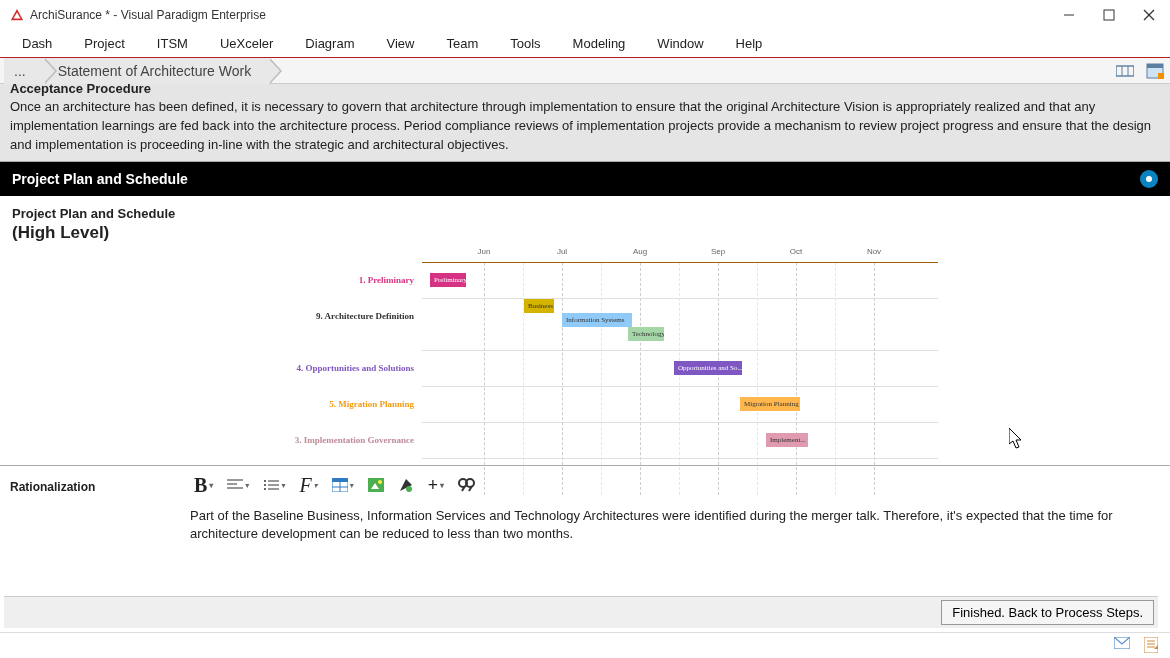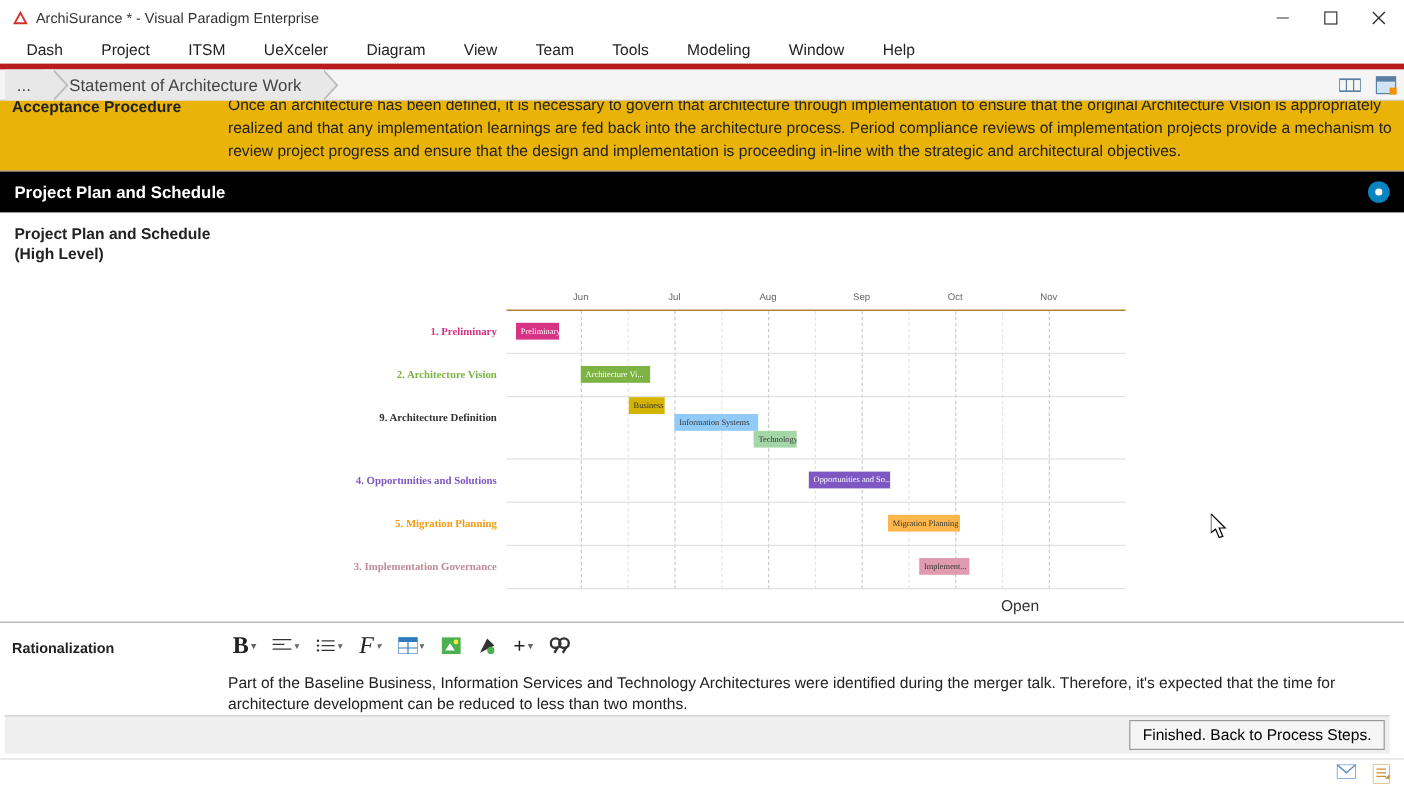--- a/index.html
+++ b/index.html
@@ -6,50 +6,50 @@
 body { font-family: "Segoe UI", Tahoma, sans-serif; font-size: 13px; color: #222; background: #fff; width: 1170px; height: 658px; overflow: hidden; position: relative; }
 
 
 .titlebar { height: 30px; display: flex; align-items: center; padding: 0 10px; background: #fff; }
 .titlebar .app-icon { width: 14px; height: 14px; margin-right: 6px; color: #d32f2f; }
 .titlebar .title { font-size: 12px; color: #333; flex: 1; }
 .titlebar .win-controls { display: flex; gap: 18px; }
 .titlebar .win-btn { width: 22px; height: 22px; display: flex; align-items: center; justify-content: center; cursor: pointer; font-size: 12px; }
 
 
-.menubar { height: 28px; display: flex; align-items: center; padding: 0 8px; gap: 4px; border-bottom: 5px solid #b91c1c; }
+.menubar { height: 28px; display: flex; align-items: center; padding: 0 8px; gap: 4px; border-bottom: 1px solid #b91c1c; }
 .menubar .menu-item { padding: 4px 14px; font-size: 13px; cursor: pointer; }
 
 
 .crumbbar { height: 26px; display: flex; align-items: center; background: #f5f5f5; border-bottom: 1px solid #ccc; padding-left: 4px; }
 .crumb { position: relative; height: 26px; display: flex; align-items: center; padding: 0 18px 0 22px; font-size: 14px; color: #444; cursor: pointer; background: #e8e8e8; margin-left: -8px; }
 .crumb:first-child { margin-left: 0; padding-left: 10px; }
 .crumb::after { content: ""; position: absolute; right: -11px; top: 0; width: 0; height: 0; border-top: 13px solid transparent; border-bottom: 13px solid transparent; border-left: 12px solid #e8e8e8; z-index: 2; }
 .crumb::before { content: ""; position: absolute; right: -13px; top: 0; width: 0; height: 0; border-top: 13px solid transparent; border-bottom: 13px solid transparent; border-left: 12px solid #bbb; z-index: 1; }
 .crumbbar .spacer { flex: 1; }
 .crumbbar .tool-icon { width: 22px; height: 22px; margin: 0 4px; cursor: pointer; display: flex; align-items: center; justify-content: center; }
 
 
 .main { height: 542px; overflow: hidden; position: relative; }
 
 
-.accept-row { display: flex; padding: 6px 10px; border-bottom: 1px solid #aaa; background: #eab308; }
+.accept-row { display: flex; padding: 6px 10px; border-bottom: 1px solid #aaa; background: #e5e5e5; flex-direction: column; }
 .accept-left { width: 180px; font-weight: 700; font-size: 13px; padding: 2px 0; }
 .accept-right { flex: 1; font-size: 13px; line-height: 1.45; color: #222; }
 
 
 .black-header { background: #000; color: #fff; font-weight: 700; padding: 8px 12px; font-size: 14px; display: flex; align-items: center; }
 .black-header .flex { flex: 1; }
 .black-header .pin { width: 18px; height: 18px; border-radius: 50%; background: #0a84c1; display: flex; align-items: center; justify-content: center; }
 .black-header .pin::after { content: ""; width: 6px; height: 6px; background: #fff; border-radius: 50%; }
 
 
 .plan-section { padding: 10px 12px 6px; }
 .plan-title { font-weight: 700; font-size: 13px; margin-bottom: 2px; }
-.plan-sub { font-weight: 700; font-size: 13px; margin-bottom: 24px; }
+.plan-sub { font-weight: 700; font-size: 17px; margin-bottom: 4px; }
 .gantt-wrap { margin-left: 410px; position: relative; }
 
 .gantt { position: relative; width: 516px; }
 .gantt-header { position: relative; height: 16px; border-bottom: 1px solid #a16207; }
 .gantt-header .month { position: absolute; font-size: 8px; color: #666; top: 0; transform: translateX(-50%); }
 .gantt-grid { position: absolute; top: 16px; left: 0; right: 0; bottom: 0; }
 .gantt-grid .vline { position: absolute; top: 0; bottom: 0; border-left: 1px dashed #ccc; }
 .gantt-rows { position: relative; font-family: Liberation Serif, serif; }
 .gantt-row { position: relative; height: 36px; border-bottom: 1px solid #e0e0e0; }
 .gantt-row .task { position: absolute; top: 10px; height: 14px; font-size: 7px; color: #fff; display: flex; align-items: center; padding: 0 4px; white-space: nowrap; }
@@ -208,26 +208,20 @@
             <div class="vline" style="left: 413px; opacity: 0.5;"></div>
             <div class="vline" style="left: 452px;"></div>
           </div>
         <div class="gantt-rows" id="gantt-rows">
             <div class="gantt-row">
               <div class="label lbl-prelim">1. Preliminary</div>
               <div class="task t-prelim" style="left: 8px; width: 36px;">
                 <span>Preliminary</span>
               </div>
             </div>
-            <div class="gantt-row">
-              <div class="label lbl-vision">2. Architecture Vision</div>
-              <div class="task t-vision" style="left: 62px; width: 58px;">
-                <span>Architecture Vi...</span>
-              </div>
-            </div>
             <div class="gantt-row" style="height: 52px;">
               <div class="label lbl-arch">9. Architecture Definition</div>
               <div class="task t-biz" style="left: 102px; width: 30px; top: 0px;">
                 <span>Business</span>
               </div>
               <div class="task t-info" style="left: 140px; width: 70px; top: 14px;">
                 <span>Information Systems</span>
               </div>
               <div class="task t-tech" style="left: 206px; width: 36px; top: 28px;">
                 <span>Technology</span>
@@ -246,21 +240,20 @@
               </div>
             </div>
             <div class="gantt-row">
               <div class="label lbl-impl">3. Implementation Governance</div>
               <div class="task t-impl" style="left: 344px; width: 42px;">
                 <span>Implement...</span>
               </div>
             </div>
           </div>
       </div>
-      <div class="open-link">Open</div>
     </div>
   </div>
 
   <div class="ration-row">
     <div class="ration-left">Rationalization</div>
     <div class="ration-right">
       <div class="toolbar">
         <div class="tb-btn bold">B<span class="tb-caret">▾</span></div>
         <div class="tb-btn">
           <svg width="16" height="14">

